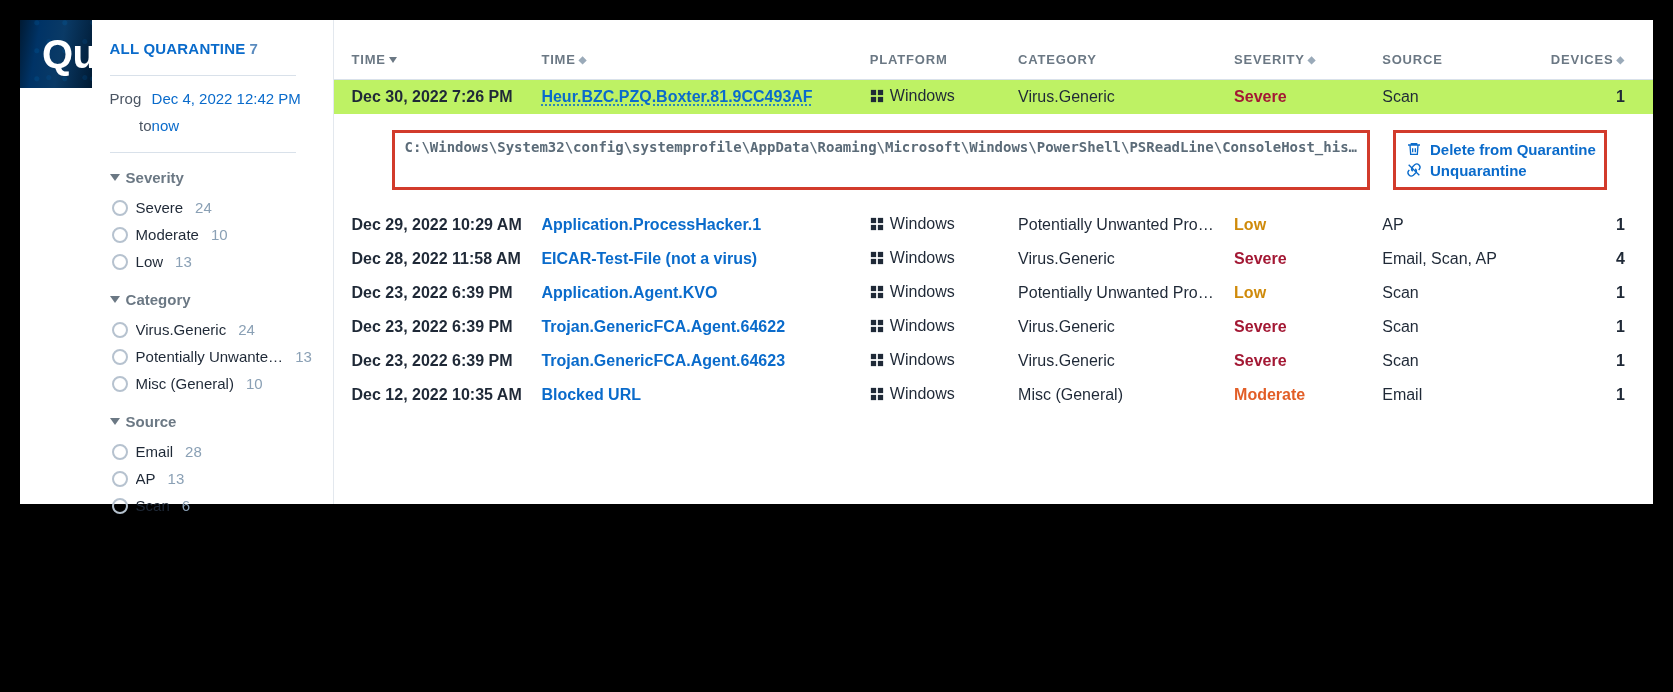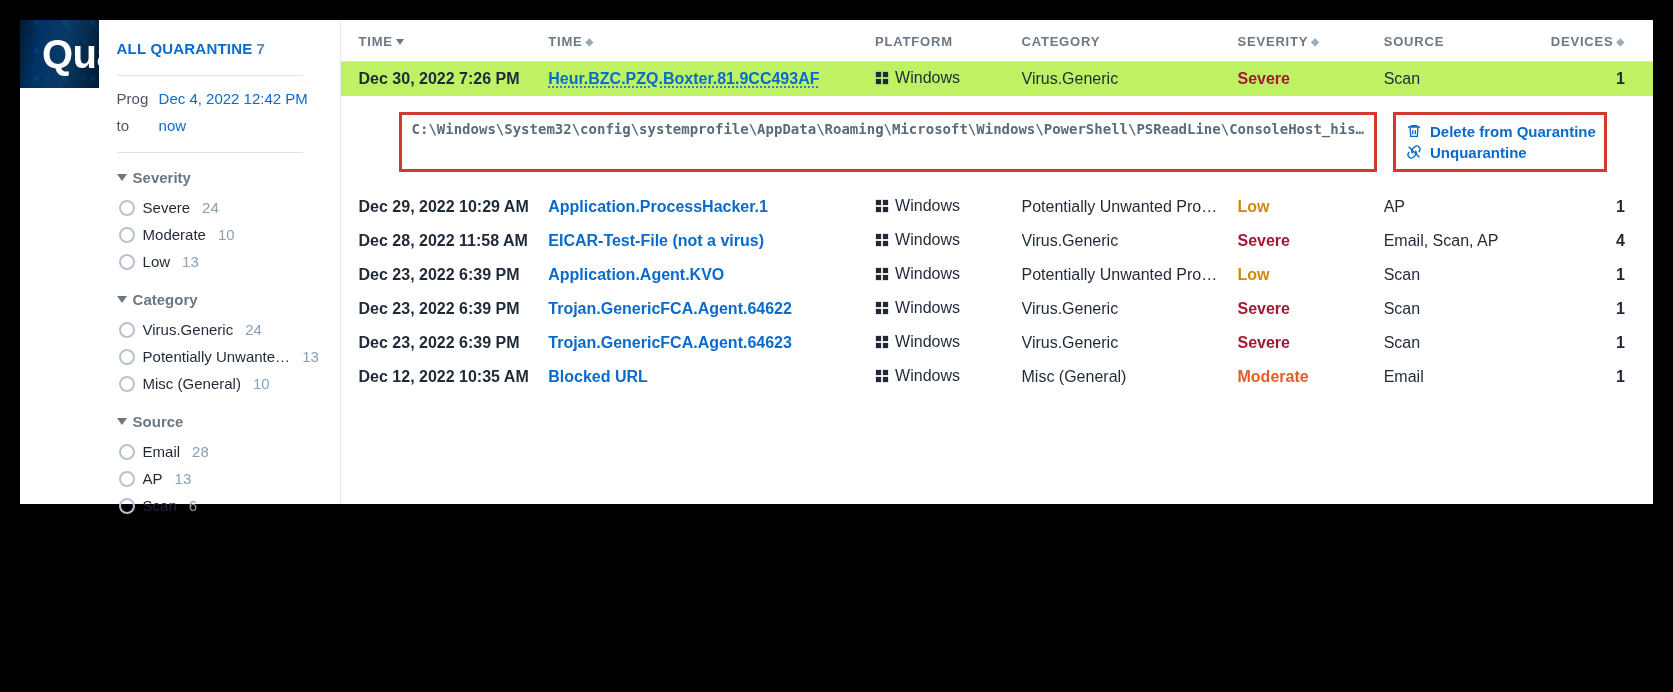--- a/index.html
+++ b/index.html
@@ -17,39 +17,39 @@
   .daterow .lbl { width: 42px; color: #4b5563; text-align: left; }
   .daterow .val { color: #0a6bcb; }
   .group-hd { display: flex; align-items: center; gap: 6px; color: #6b7884; font-weight: 700; font-size: 15px; margin-top: 16px; margin-bottom: 8px; cursor: pointer;}
   .caret { width: 0; height: 0; border-left: 5px solid transparent; border-right: 5px solid transparent; border-top: 7px solid #6b7884; }
   .filter-item { display: flex; align-items: center; gap: 8px; padding: 5px 0 5px 2px; cursor: pointer; color: #1f2937; }
   .radio { width: 16px; height: 16px; border: 2px solid #b6c2cf; border-radius: 50%; flex: none; }
   .filter-item .cnt { color: #8aa0b5; margin-left: 4px; }
   .filter-item .nm { white-space: nowrap; overflow: hidden; text-overflow: ellipsis; max-width: 148px;}
   .main { flex: 1; overflow: auto; }
   table { width: 100%; border-collapse: collapse; }
-  thead th { text-align: left; font-size: 13px; letter-spacing: .8px; color: #6b7884; font-weight: 800; padding: 14px 8px 12px 8px; border-bottom: 1px solid #d9e1ea; white-space: nowrap;}
+  thead th { text-align: left; font-size: 13px; letter-spacing: .8px; color: #6b7884; font-weight: 800; padding: 32px 8px 12px 8px; border-bottom: 1px solid #d9e1ea; white-space: nowrap;}
   thead th:first-child { padding-left: 18px;}
   thead th:last-child { padding-right: 28px; text-align: left;}
   .sort-caret-down { display:inline-block; margin-left:3px; width:0;height:0;border-left:4px solid transparent;border-right:4px solid transparent;border-top:6px solid #6b7884; vertical-align: 1px;}
   .sort-updown { display:inline-block; margin-left:3px; font-size:10px; color:#9aaab9; vertical-align: 1px;}
   tbody td { padding: 6px 8px; font-size: 16px; color: #1f2937; vertical-align: middle; white-space: nowrap;}
   tbody td:first-child { padding-left: 18px; font-weight: 700; color:#1f2937;}
   tbody td:last-child { padding-right: 28px; text-align: right; font-weight: 700;}
   tbody tr.datarow { height: 34px; }
   tbody tr.expanded-row td { background: #bef264; }
   .name-link { color: #0a6bcb; font-weight: 700; text-decoration: none; }
   .name-link.und { text-decoration: underline dotted #0a6bcb; text-underline-offset: 3px;}
   .win { display: inline-flex; align-items: center; gap: 6px; color:#1f2937; font-weight: 400;}
   .sev-Severe { color: #a31834; font-weight: 700; }
   .sev-Low { color: #cf8a0a; font-weight: 700; }
   .sev-Moderate { color: #e25e27; font-weight: 700; }
   .cat { max-width: 200px; overflow: hidden; text-overflow: ellipsis; white-space: nowrap; display:inline-block; vertical-align: bottom;}
   .expand-panel td { padding: 0;}
-  .expand-inner { display: flex; gap: 16px; padding: 16px 18px 18px 40px; }
+  .expand-inner { display: flex; gap: 23px; padding: 16px 18px 18px 40px; }
   .redbox { border: 3px solid #d23b2b; padding: 6px 10px; }
   .path-box { flex: 1; font-family: "Consolas","Menlo",monospace; font-size: 14px; color: #5b6b78; white-space: nowrap; overflow: hidden; text-overflow: ellipsis; min-width: 0;}
   .action-box { width: 214px; }
   .action-link { display: flex; align-items: center; gap: 8px; color: #0a6bcb; font-weight: 700; font-size: 15px; padding: 2px 0; cursor: pointer;}
   .icon-svg { width: 16px; height: 16px; flex: none; }
   .win-ico { width: 14px; height: 14px; fill: #1f2937; }
 </style>
 </head>
 <body>
 
@@ -61,21 +61,21 @@
     <aside class="sidebar">
       <div>
         <span class="all-q"><span>ALL QUARANTINE</span><span class="count">7</span></span>
       </div>
       <hr class="divider">
       <div class="daterow">
         <span class="lbl">Prog</span>
         <span class="val">Dec 4, 2022 12:42 PM</span>
       </div>
       <div class="daterow">
-        <span class="lbl" style="text-align:left">to</span>
+        <span class="lbl" style="text-align:right">to</span>
         <span class="val">now</span>
       </div>
       <hr class="divider">
       <div id="filter-groups">
           <div class="group-hd">
             <span class="caret"></span>
             <span>Severity</span>
           </div>
           <div class="filter-item">
             <span class="radio"></span>

